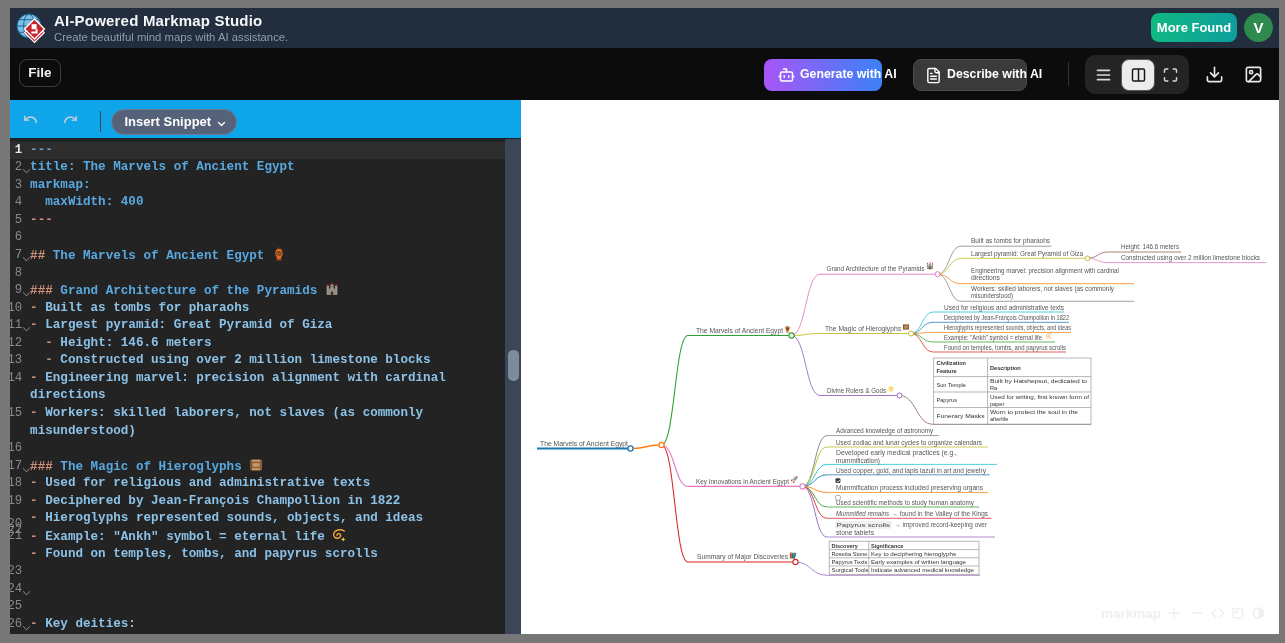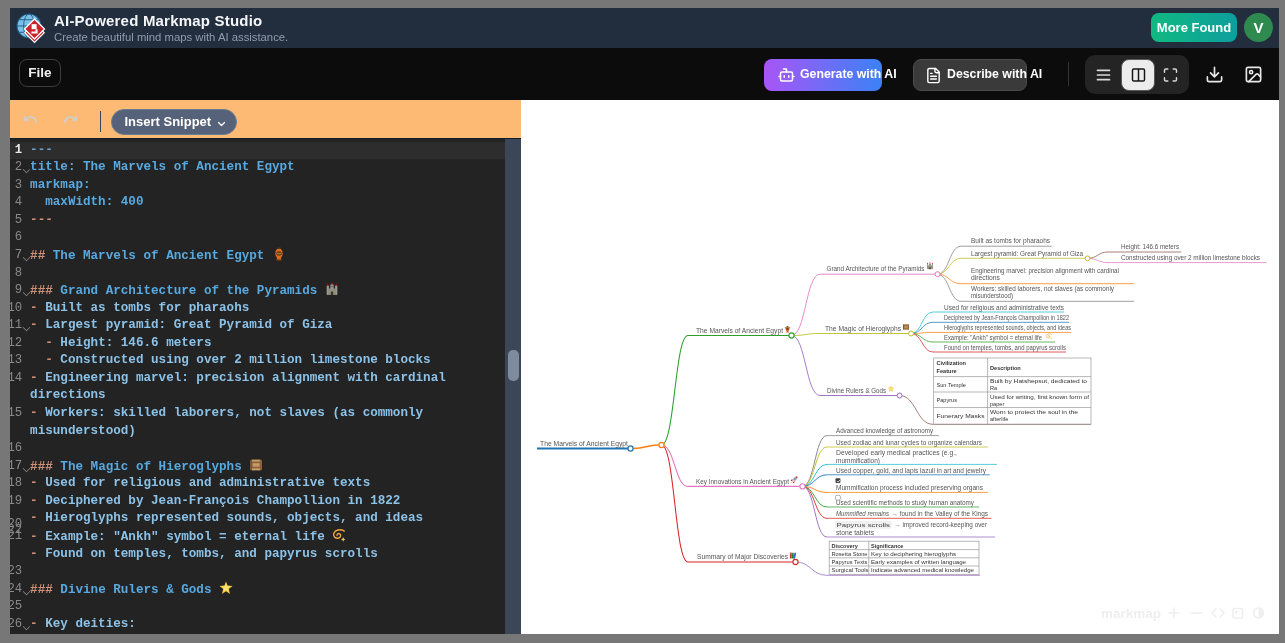--- a/index.html
+++ b/index.html
@@ -11,21 +11,21 @@
 #toolbar{position:absolute;left:0;top:40px;width:100%;height:52px;background:#0c0c0c}
 #fileb{position:absolute;left:9px;top:11px;width:42px;height:28px;border:1px solid #3d3d3d;border-radius:8px;color:#f0f0f0;font-size:13.5px;font-weight:bold;text-align:center;line-height:26px}
 #genb{position:absolute;left:754px;top:10.5px;width:118px;height:32px;border-radius:8px;background:linear-gradient(90deg,#a855f7,#3b82f6);color:#fff;font-size:14px;font-weight:bold}
 #genb span{position:absolute;left:36px;top:8.5px;white-space:nowrap;font-size:12.3px}
 #descb{position:absolute;left:903px;top:10.5px;width:114px;height:32px;border-radius:8px;background:#3a3a3a;border:1px solid #4b4b4b;color:#fff;font-size:14px;font-weight:bold}
 #descb span{position:absolute;left:33px;top:7.5px;white-space:nowrap;font-size:12.3px}
 #tsep{position:absolute;left:1058px;top:14px;width:1px;height:24px;background:#333}
 #vgroup{position:absolute;left:1075px;top:7px;width:104px;height:39px;border-radius:10px;background:#242424}
 #vactive{position:absolute;left:35.5px;top:3.5px;width:34px;height:32px;border-radius:8px;background:#ececec;border:1px solid #585858}
 .icb{position:absolute}
-#ehead{position:absolute;left:0;top:92px;width:511px;height:39px;background:#fdba74;border-bottom:1px solid #141e2b}
+#ehead{position:absolute;left:0;top:92px;width:511px;height:39px;background:#0ea5e9;border-bottom:1px solid #141e2b}
 #snip{position:absolute;left:100.5px;top:9px;width:126.5px;height:26px;border-radius:13px;background:#56627a;border:1px solid #6b7d8e;color:#fff;font-size:13px;font-weight:bold}
 #snip span{position:absolute;left:13px;top:4px}
 #esep{position:absolute;left:89.5px;top:11px;width:1px;height:21px;background:#3a4659}
 #editor{position:absolute;left:0;top:131px;width:511px;height:495px;background:#232323;overflow:hidden}
 #escroll{position:absolute;left:495px;top:131px;width:16px;height:495px;background:#3b4758}
 #ethumb{position:absolute;left:2.5px;top:211px;width:11px;height:31px;border-radius:5px;background:#7e8b9e}
 #editor .al{position:absolute;left:0;width:495px;height:17.56px;background:#2d2d2d}
 #editor .ln{position:absolute;left:-3.2px;width:15.4px;text-align:right;font:12.3px "Liberation Mono",monospace;color:#8a8a8a;line-height:17.56px}
 #editor .ln.act{color:#e8e8e8;font-weight:bold}
 #editor .fold{position:absolute;left:12.8px;width:7px;height:7px;border-left:1.4px solid #8a8a8a;border-bottom:1.4px solid #8a8a8a;transform:rotate(-45deg) scale(.75)}
@@ -166,23 +166,20 @@
       <div class="cl" style="top:371.4px"><i class="o">-</i><i class="l"> Hieroglyphs represented sounds, objects, and ideas</i></div>
       <div class="ln" style="top:388.9px">21</div>
       <div class="cl" style="top:388.9px"><i class="o">-</i><i class="l"> Example: "Ankh" symbol = eternal life </i><svg class="ce" viewBox="0 0 10 10">
           <use href="#em-dizzy"></use>
         </svg></div>
       <div class="ln" style="top:383px">22</div>
       <div class="cl" style="top:406.5px"><i class="o">-</i><i class="l"> Found on temples, tombs, and papyrus scrolls</i></div>
       <div class="ln" style="top:424.0px">23</div>
       <div class="ln" style="top:441.6px">24</div>
       <div class="fold" style="top:448.6px"></div>
-      <div class="cl" style="top:441.6px"><i class="o">###</i><i class="b"> Divine Rulers &amp; Gods </i><svg class="ce" viewBox="0 0 10 10">
-          <use href="#em-star"></use>
-        </svg></div>
       <div class="ln" style="top:459.2px">25</div>
       <div class="ln" style="top:476.7px">26</div>
       <div class="fold" style="top:483.7px"></div>
       <div class="cl" style="top:476.7px"><i class="o">-</i><i class="l"> Key deities:</i></div>
     </div>
  <div id="escroll">
       <div id="ethumb"></div>
     </div>
  <div id="mappane"><svg id="map" width="758" height="534" viewBox="0 0 758 534">
         <defs>

